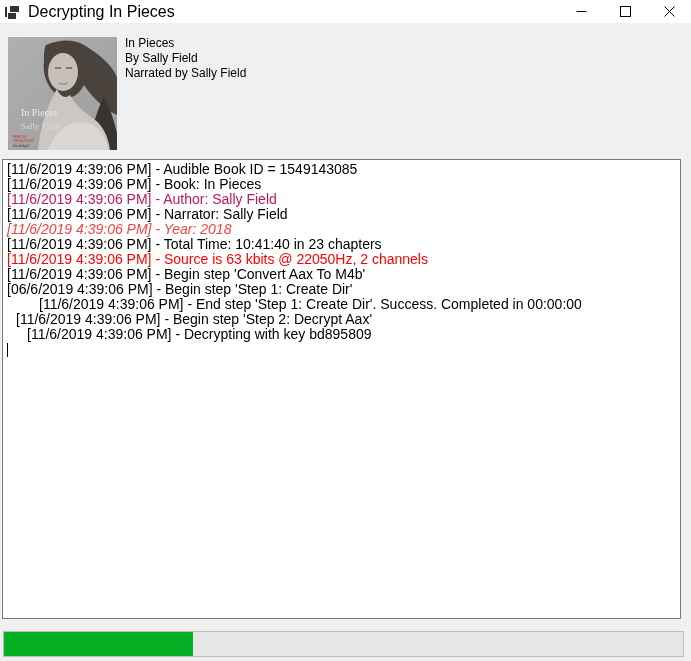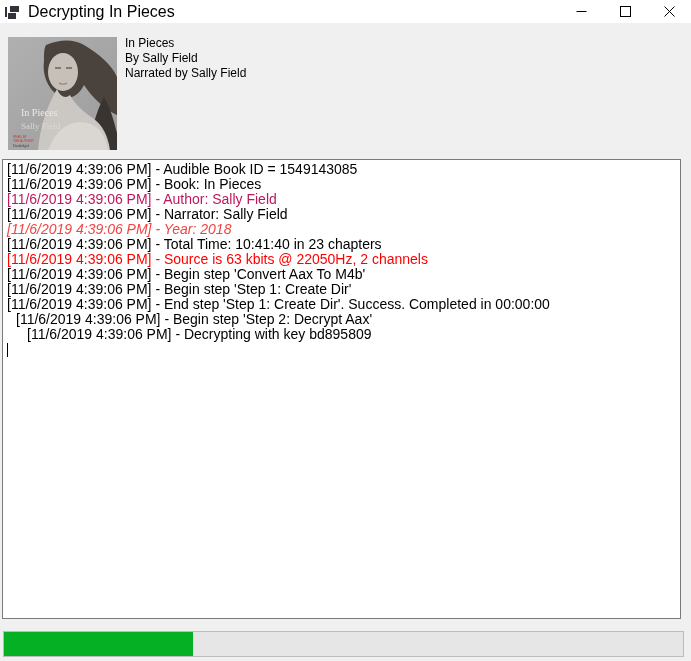--- a/index.html
+++ b/index.html
@@ -120,22 +120,22 @@
   <div class="logbox">
     <div>
         <div class="log-line" style="color: rgb(0, 0, 0);">[11/6/2019 4:39:06 PM] - Audible Book ID = 1549143085</div>
         <div class="log-line" style="color: rgb(0, 0, 0);">[11/6/2019 4:39:06 PM] - Book: In Pieces</div>
         <div class="log-line" style="color: #be185d;">[11/6/2019 4:39:06 PM] - Author: Sally Field</div>
         <div class="log-line" style="color: rgb(0, 0, 0);">[11/6/2019 4:39:06 PM] - Narrator: Sally Field</div>
         <div class="log-line" style="color: #ef4444; font-style: italic;">[11/6/2019 4:39:06 PM] - Year: 2018</div>
         <div class="log-line" style="color: rgb(0, 0, 0);">[11/6/2019 4:39:06 PM] - Total Time: 10:41:40 in 23 chapters</div>
         <div class="log-line" style="color: rgb(255, 0, 0);">[11/6/2019 4:39:06 PM] - Source is 63 kbits @ 22050Hz, 2 channels</div>
         <div class="log-line" style="color: rgb(0, 0, 0);">[11/6/2019 4:39:06 PM] - Begin step 'Convert Aax To M4b'</div>
-        <div class="log-line" style="color: rgb(0, 0, 0);">[11/6/2019 4:39:06 PM] - Begin step 'Step 1: Create Dir'</div>
-        <div class="log-line" style="color: rgb(0, 0, 0);">[11/6/2019 4:39:06 PM] - End step 'Step 1: Create Dir'. Success. Completed in 00:00:00</div>
+        <div class="log-line" style="color: rgb(0, 0, 0);">[06/6/2019 4:39:06 PM] - Begin step 'Step 1: Create Dir'</div>
+        <div class="log-line" style="color: rgb(0, 0, 0); margin-left: 32px;">[11/6/2019 4:39:06 PM] - End step 'Step 1: Create Dir'. Success. Completed in 00:00:00</div>
         <div class="log-line" style="color: rgb(0, 0, 0); padding-left: 9px;">[11/6/2019 4:39:06 PM] - Begin step 'Step 2: Decrypt Aax'</div>
         <div class="log-line" style="color: rgb(0, 0, 0); margin-left: 20px;">[11/6/2019 4:39:06 PM] - Decrypting with key bd895809</div>
       </div>
     <div class="caret"></div>
   </div>
 
   <div class="progress">
     <div class="fill" style="width:27.8%"></div>
   </div>
 

